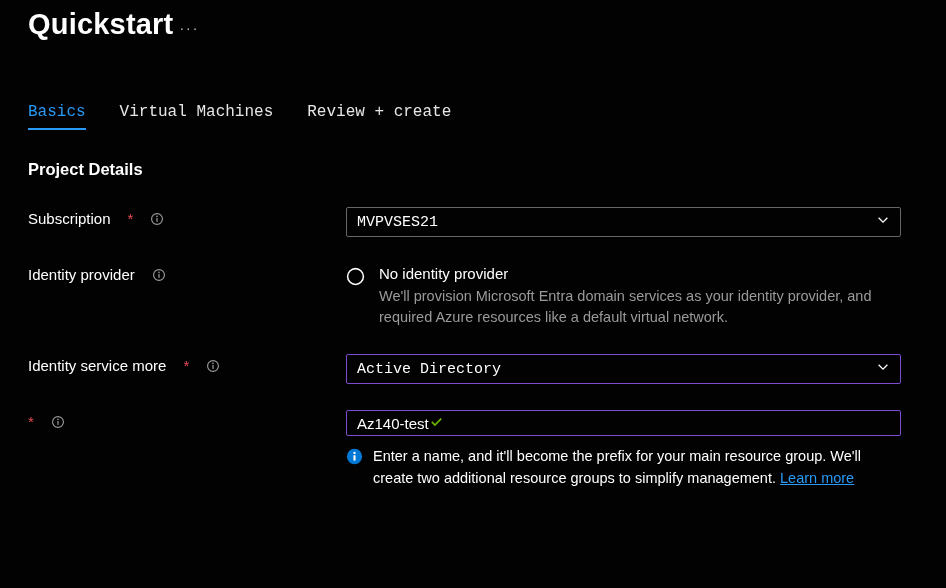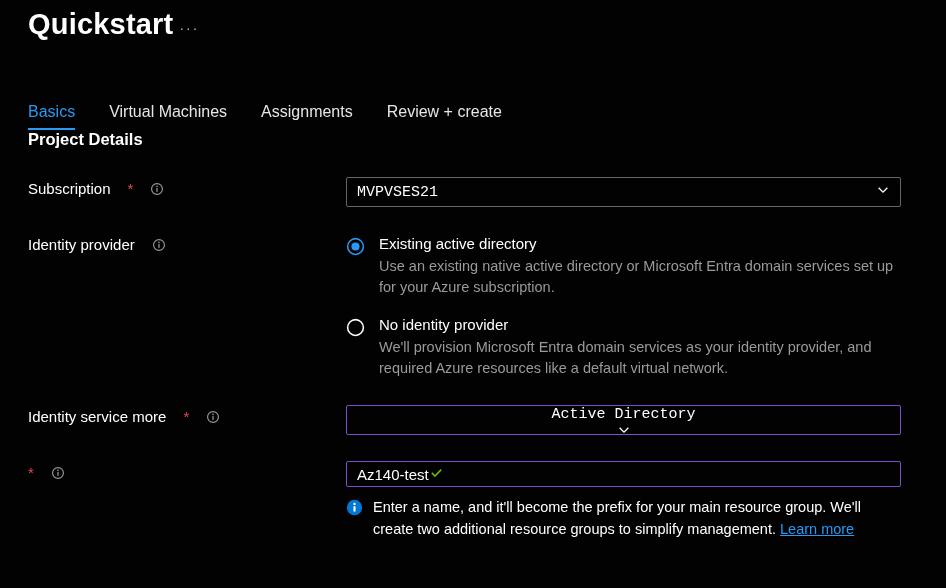--- a/index.html
+++ b/index.html
@@ -33,22 +33,22 @@
       position: relative;
     }
     .tab.active { color: #2899f5; }
     .tab.active::after {
       content: "";
       position: absolute;
       left: 0; right: 0; bottom: -1px;
       height: 2px;
       background: #2899f5;
     }
-    .tabs-line { border-bottom: 1px solid transparent; }
-    .section-title { font-size: 16.5px; font-weight: 600; }
+    .tabs-line { border-bottom: 1px solid transparent; font-family: Liberation Mono, monospace; }
+    .section-title { font-size: 16.5px; font-weight: 600; margin-top: 30px; }
     .form { margin-top: 28px; }
     .row { display: flex; align-items: flex-start; margin-bottom: 26px; }
     .row.no-bottom { margin-bottom: 10px; }
     .label-col {
       width: 318px;
       display: flex;
       align-items: center;
       gap: 17px;
       padding-top: 3px;
       font-size: 15px;
@@ -65,21 +65,21 @@
       padding: 0 10px;
       border: 1px solid #666666;
       background: transparent;
       font-size: 15px;
       color: #fff;
       cursor: pointer;
       border-radius: 2px;
       width: 555px;
       font-family: Liberation Mono, monospace;
     }
-    .select.purple { border-color: #7d4dcd; flex-direction: column; }
+    .select.purple { border-color: #7d4dcd; }
     .input {
       display: flex;
       align-items: center;
       justify-content: flex-start;
       height: 24px;
       padding: 12px 10px;
       border: 1px solid #7d4dcd;
       background: transparent;
       font-size: 15px;
       color: #fff;
@@ -104,21 +104,20 @@
 <body>
 
 <div class="title-row">
   <h1 class="page-title">Quickstart</h1>
   <div class="more-icon">···</div>
 </div>
 
 <div class="tabs tabs-line">
   <div class="tab active">Basics</div>
   <div class="tab">Virtual Machines</div>
-  <div class="tab">Assignments</div>
   <div class="tab">Review + create</div>
 </div>
 
 <div class="section-title">Project Details</div>
 
 <div class="form">
 
   <div class="row">
     <div class="label-col">
       <span>Subscription</span>
@@ -149,32 +148,20 @@
       <span class="info-icon-wrap">
         <svg class="info" width="14" height="14" viewBox="0 0 16 16">
             <circle cx="8" cy="8" r="6.2" fill="none" stroke="#9a9a9a" stroke-width="1.3"></circle>
             <circle cx="8" cy="5" r="0.9" fill="#9a9a9a"></circle>
             <rect x="7.3" y="6.8" width="1.4" height="4.5" fill="#9a9a9a"></rect>
           </svg>
       </span>
     </div>
     <div class="field-col">
       <div class="radio-group">
-        <div class="radio-item">
-          <div class="radio">
-            <svg width="19" height="19" viewBox="0 0 20 20">
-                <circle cx="10" cy="10" r="8.3" fill="none" stroke="#2899f5" stroke-width="1.6"></circle>
-                <circle cx="10" cy="10" r="4.3" fill="#2899f5"></circle>
-              </svg>
-          </div>
-          <div class="radio-text">
-            <div class="radio-title">Existing active directory</div>
-            <div class="radio-desc">Use an existing native active directory or Microsoft Entra domain services set up for your Azure subscription.</div>
-          </div>
-        </div>
         <div class="radio-item">
           <div class="radio">
             <svg width="19" height="19" viewBox="0 0 20 20">
                 <circle cx="10" cy="10" r="8.3" fill="none" stroke="#ffffff" stroke-width="1.6"></circle>
               </svg>
           </div>
           <div class="radio-text">
             <div class="radio-title">No identity provider</div>
             <div class="radio-desc">We'll provision Microsoft Entra domain services as your identity provider, and required Azure resources like a default virtual network.</div>
           </div>

